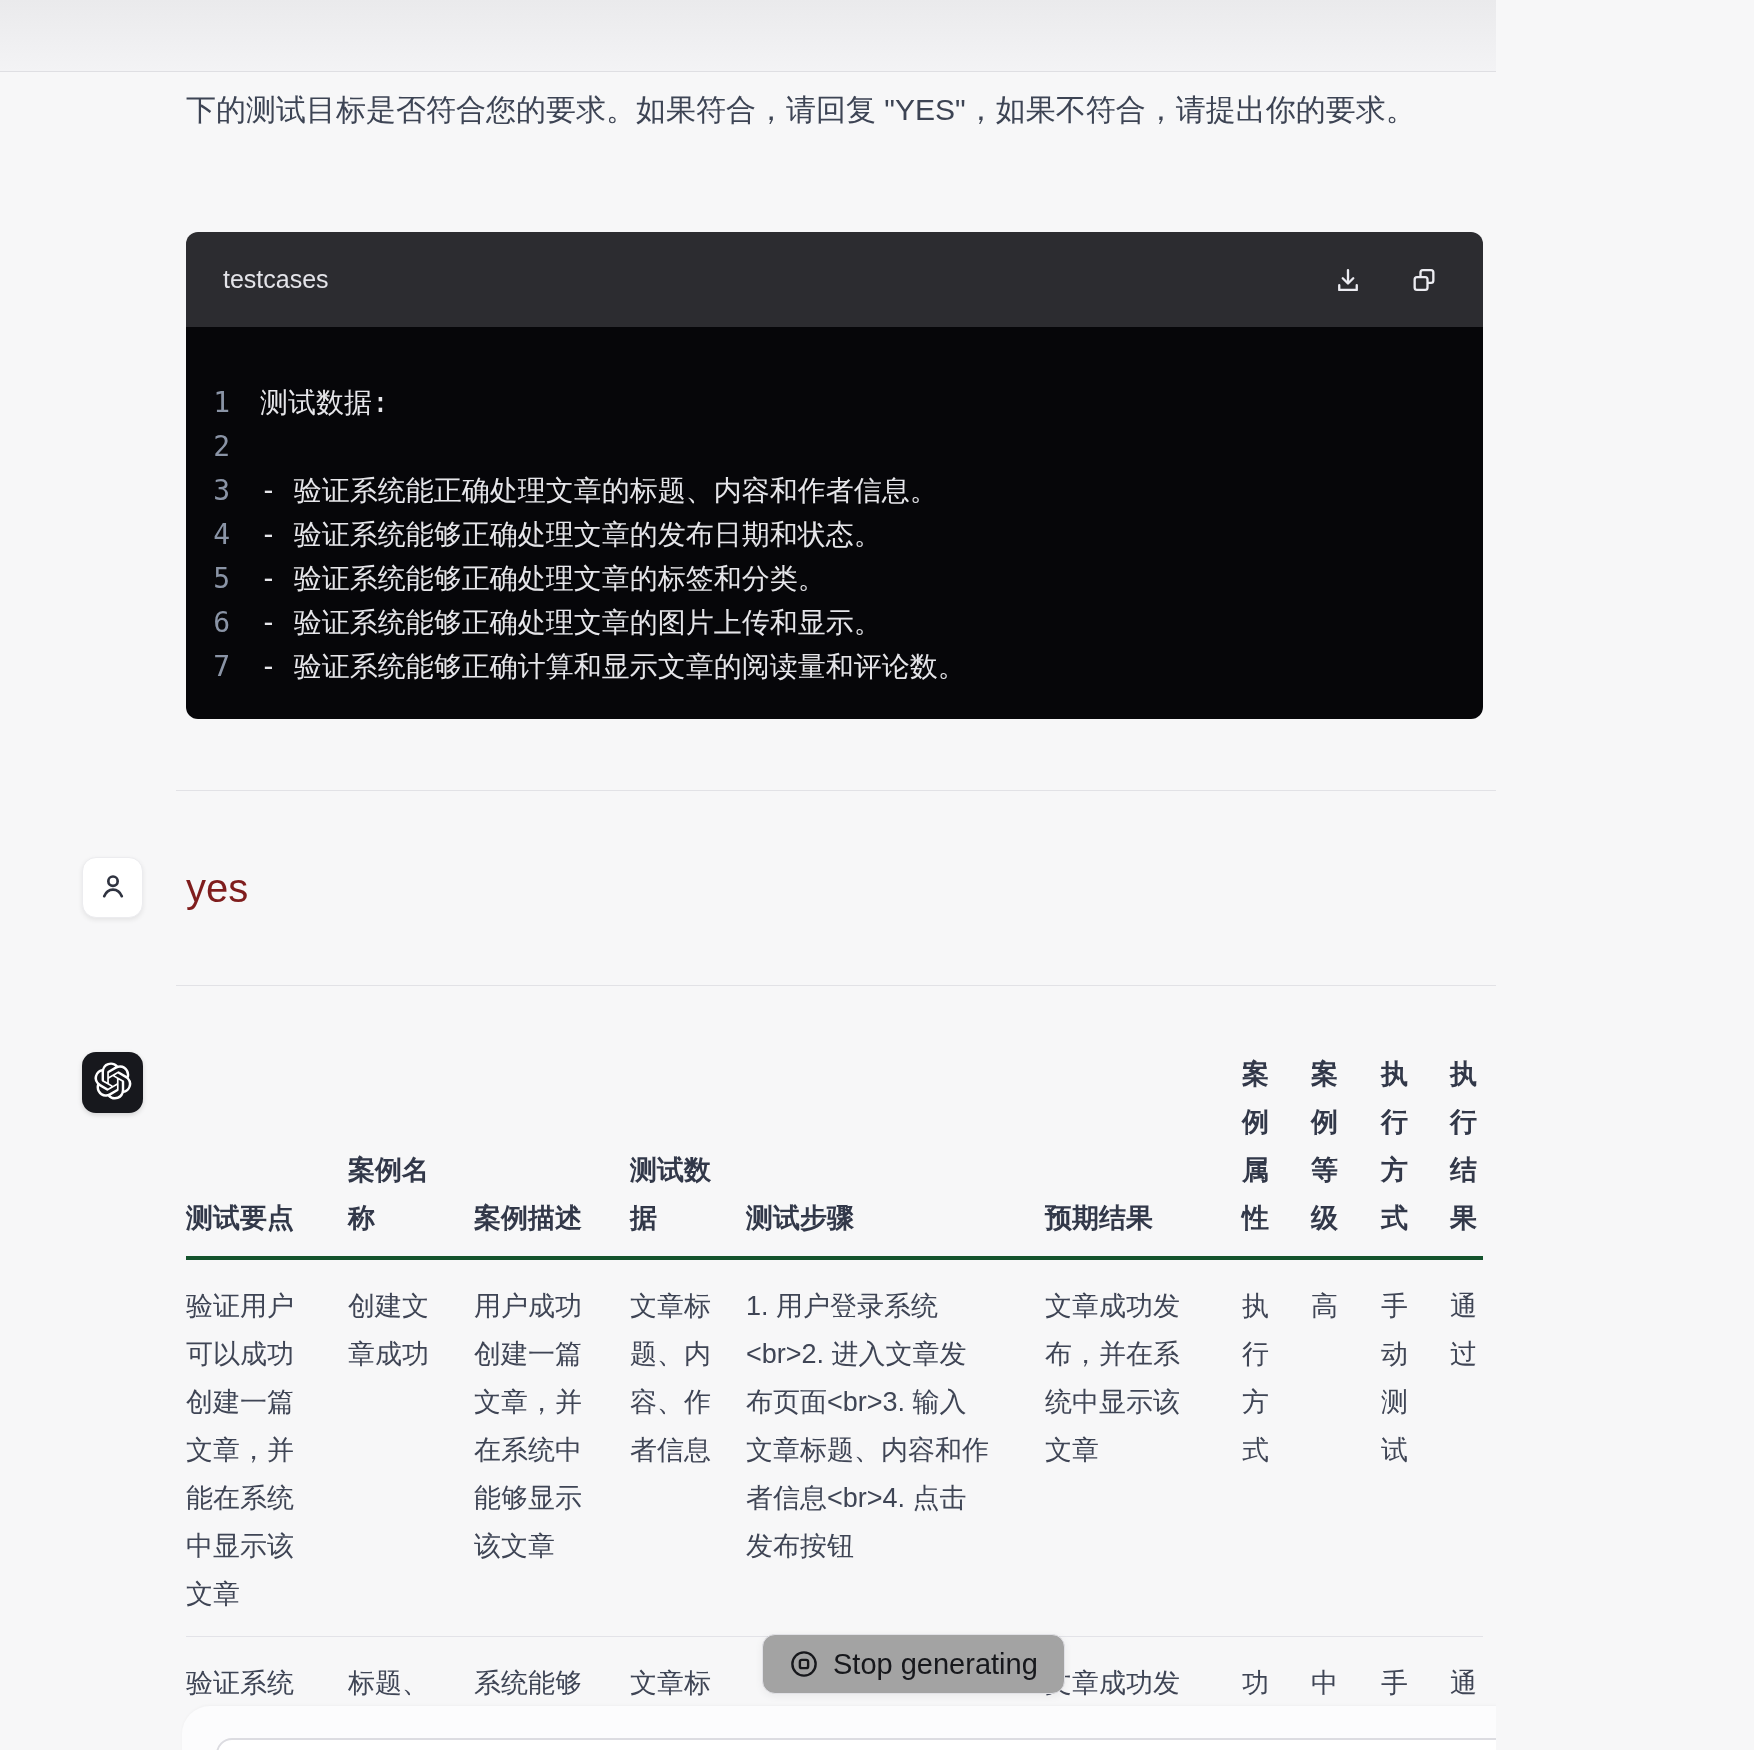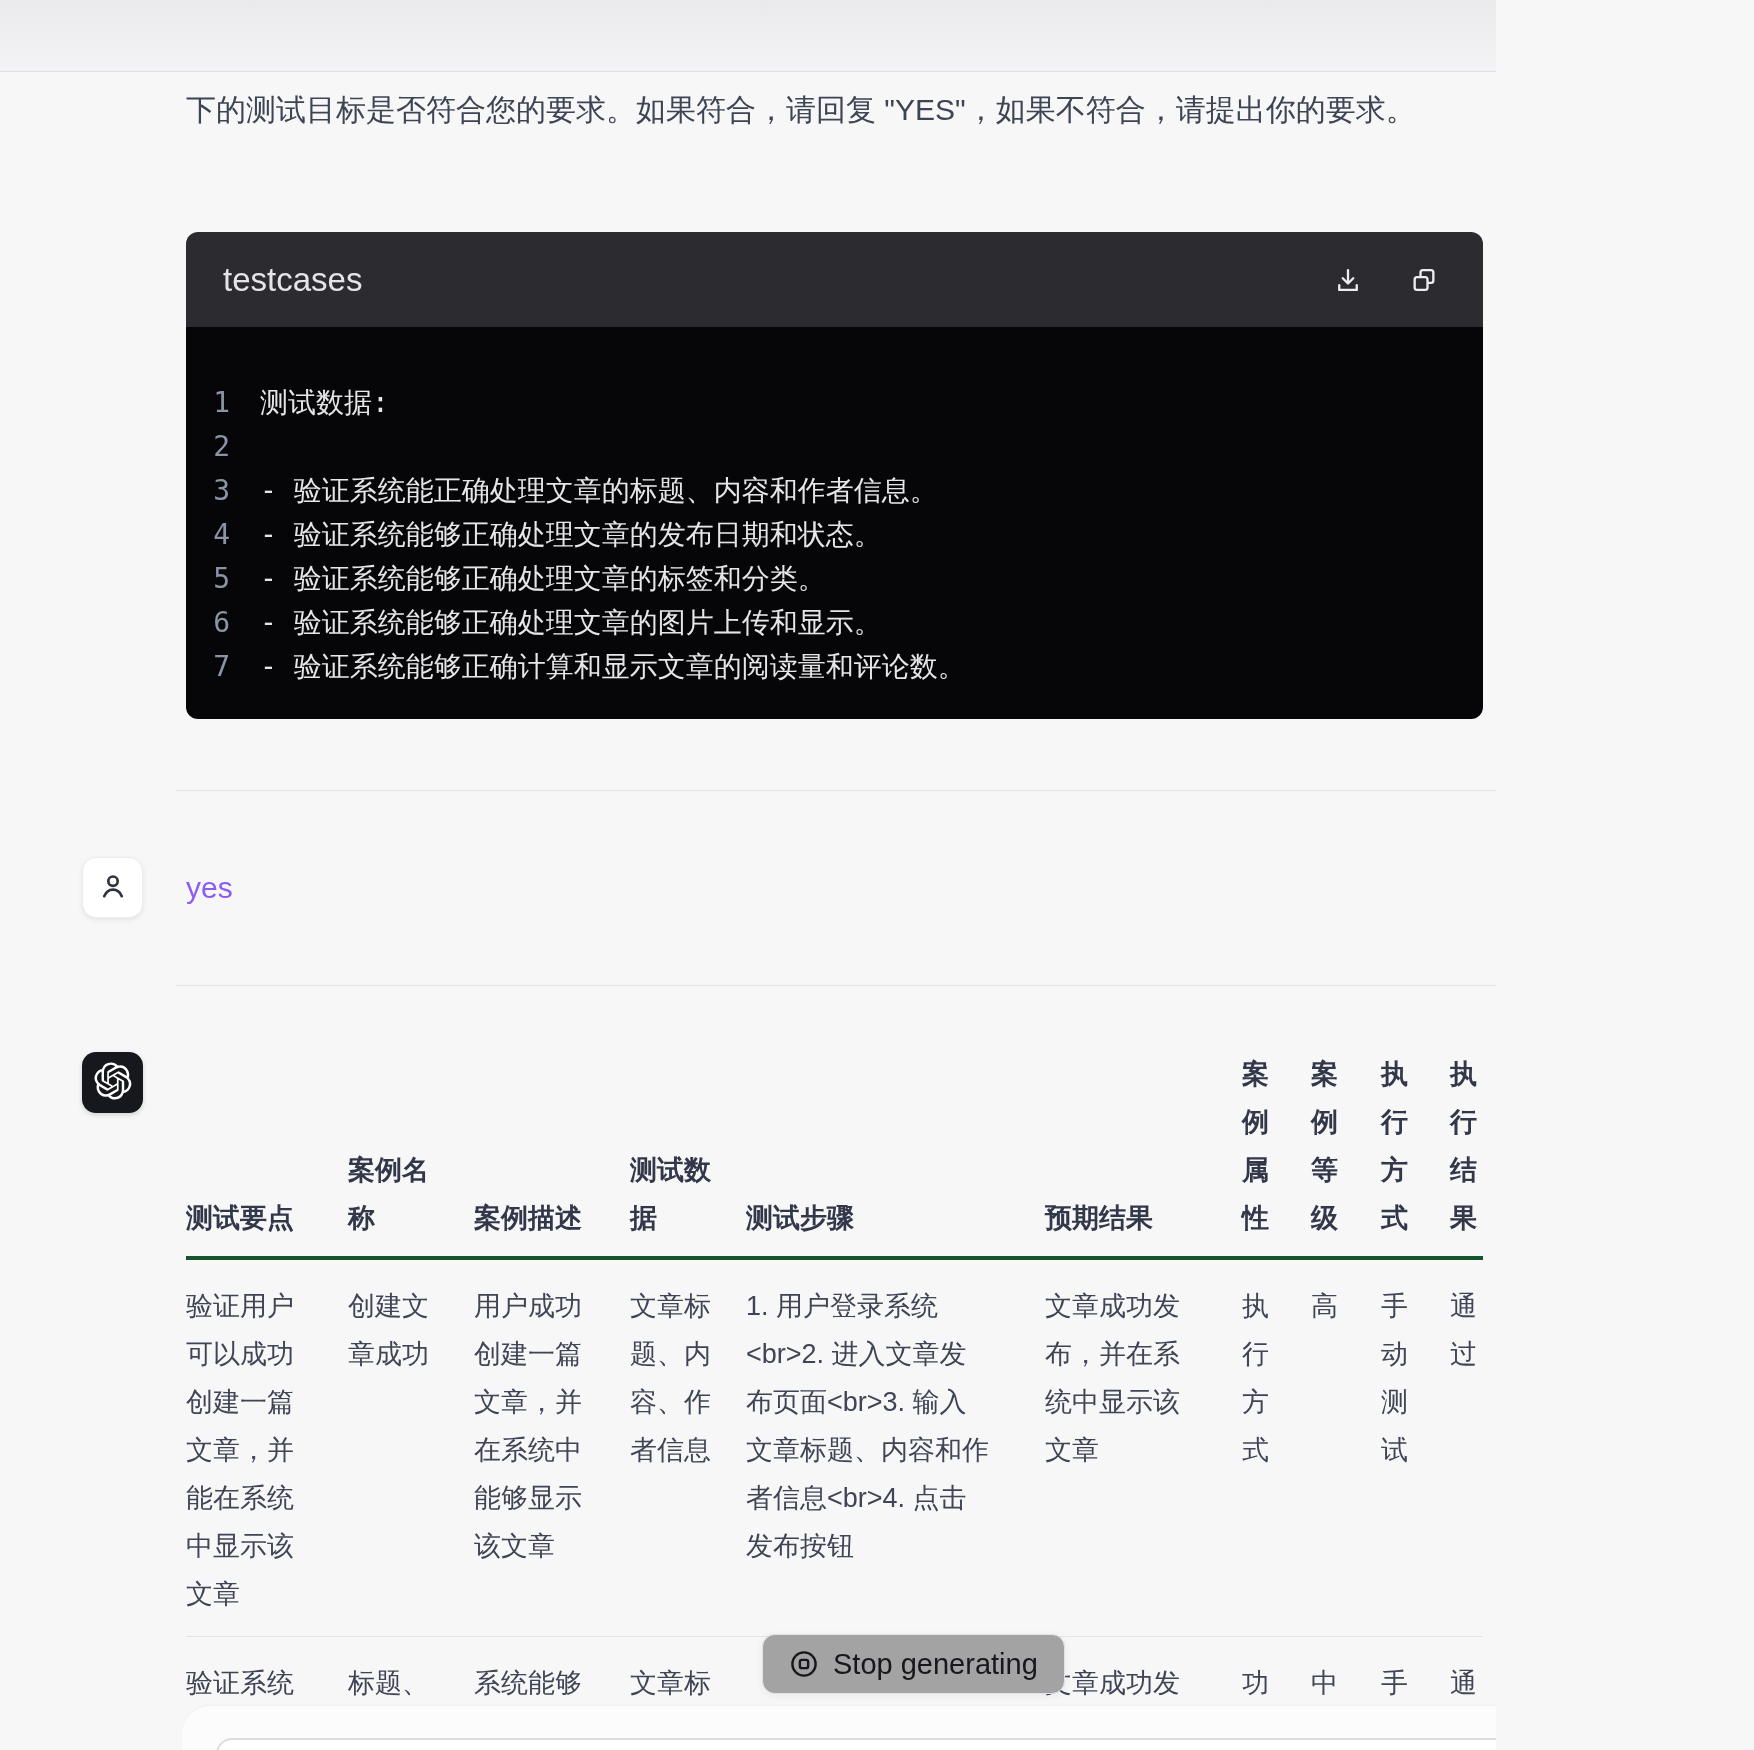--- a/index.html
+++ b/index.html
@@ -19,41 +19,41 @@
   .intro{
     position:absolute;left:186px;top:82px;width:1258px;
     font-size:30px;line-height:56px;color:#3d4454;
   }
   
   .codeblock{position:absolute;left:186px;top:232px;width:1297px;border-radius:12px;overflow:hidden;}
   .code-header{
     height:95px;background:#2c2c30;display:flex;align-items:center;
     padding:0 44px 0 37px;box-sizing:border-box;
   }
-  .code-title{font-size:33px;color:#e4e4e9;}
+  .code-title{font-size:25px;color:#e4e4e9;}
   .code-actions{margin-left:auto;display:flex;gap:46px;align-items:center;}
   .code-actions .icon-btn{width:30px;height:30px;display:flex;align-items:center;justify-content:center;cursor:pointer;background:none;border:none;padding:0;}
   .code-body{
     background:#060609;padding:54px 30px 30px 20px;
     font-family:"DejaVu Sans Mono",monospace;
     font-size:28px;line-height:44px;
   }
   .code-line{display:flex;}
   .code-line .num{width:24px;text-align:right;color:#8a94a6;flex:0 0 24px;}
   .code-line .txt{margin-left:30px;color:#e6e6ea;white-space:pre-wrap;}
   
   .turn-divider{position:absolute;left:176px;width:1472px;height:0;border-top:1px solid #e2e2e6;}
   .divider-1{top:790px;}
   .divider-2{top:985px;}
   
   .avatar{position:absolute;left:82px;width:61px;height:61px;border-radius:14px;display:flex;align-items:center;justify-content:center;box-sizing:border-box;}
   .avatar-user{top:857px;background:#ffffff;border:1px solid #ececef;box-shadow:0 2px 5px rgba(0,0,0,0.08);}
   .avatar-assistant{top:1052px;background:#17181d;box-shadow:0 2px 5px rgba(0,0,0,0.15);}
   
-  .user-text{position:absolute;left:186px;top:866px;font-size:30px;line-height:44px;color:#8b5cf6;}
+  .user-text{position:absolute;left:186px;top:866px;font-size:40px;line-height:44px;color:#7f1d1d;}
   
   .tc-table{
     position:absolute;left:186px;top:1050px;width:1297px;
     border-collapse:collapse;table-layout:fixed;
     font-size:27px;line-height:48px;color:#3f4555;
   }
   .tc-table th{
     font-weight:700;color:#323849;text-align:left;vertical-align:bottom;
     padding:0 0 14px 0;border-bottom:4px solid #14532d;
   }

